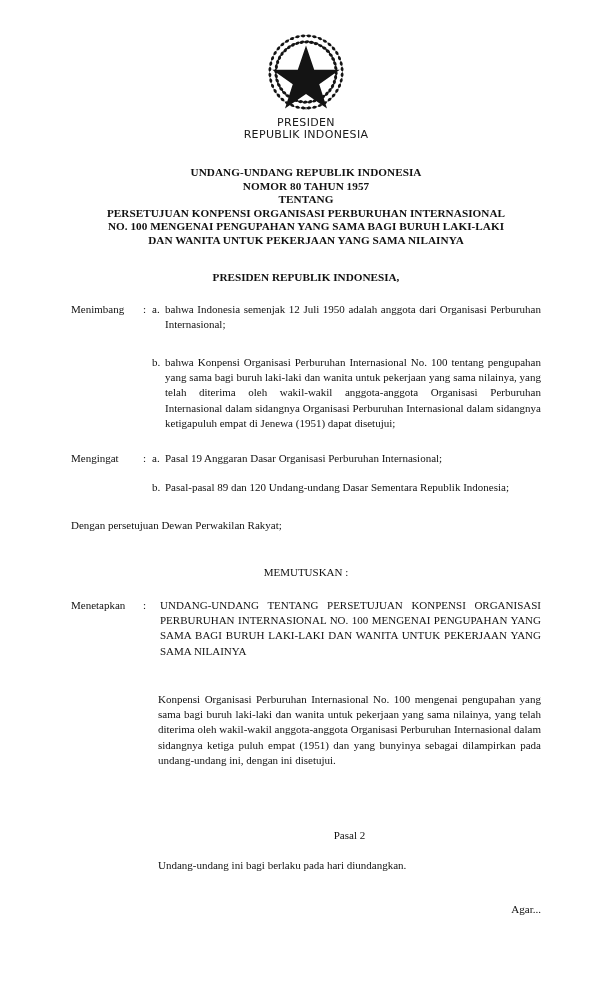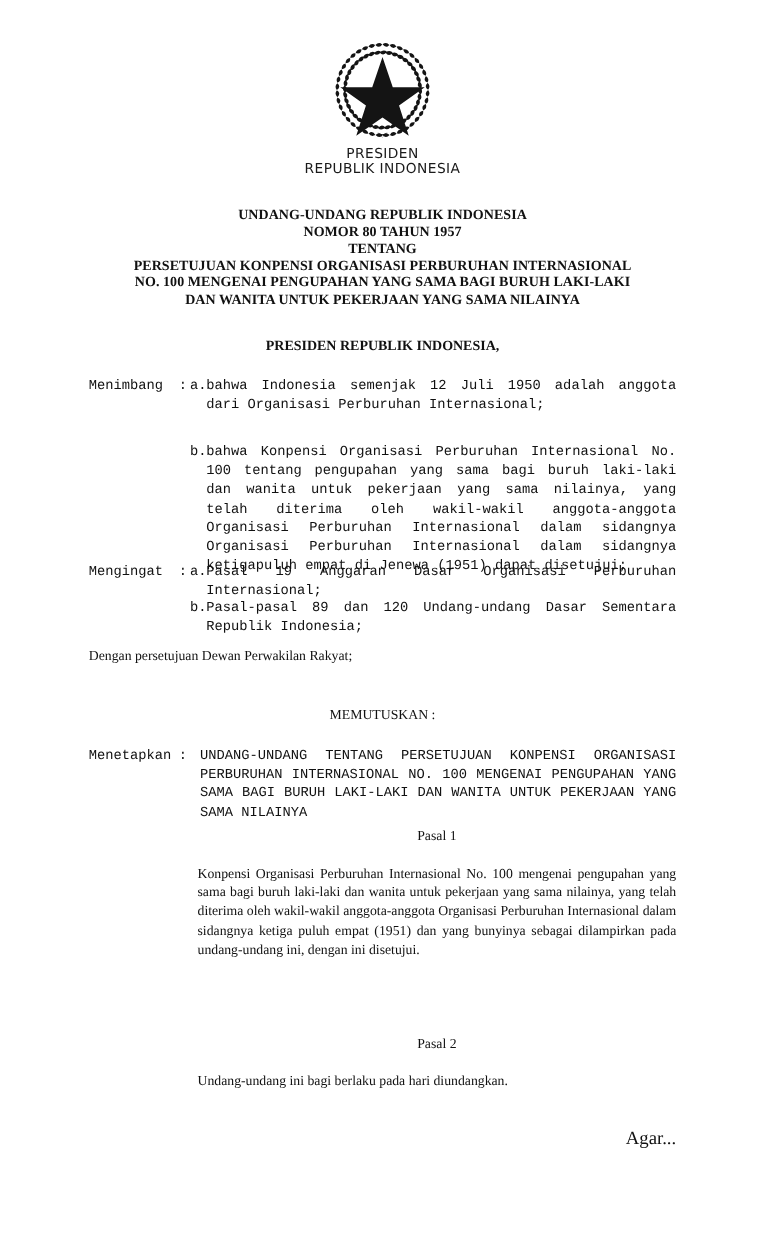--- a/index.html
+++ b/index.html
@@ -77,21 +77,20 @@
     font-size: 11px;
   }
 
   
   .row {
     position: absolute;
     left: 71px;
     width: 470px;
     font-size: 11px;
     line-height: 15.2px;
-    font-family: Liberation Mono, monospace;
   }
   .row-label {
     position: absolute;
     left: 0;
     top: 0;
     width: 64px;
     white-space: nowrap;
   }
   .row-colon {
     position: absolute;
@@ -134,21 +133,21 @@
   .body-para.center-only {
     text-align: center;
   }
 
   
   .catchword {
     position: absolute;
     left: 36px;
     width: 505px;
     text-align: right;
-    font-size: 15px;
+    font-size: 11px;
   }
 </style>
 </head>
 <body>
 
 <div class="page">
 
   <div class="letterhead">
     <svg class="emblem" viewBox="0 0 200 184" aria-hidden="true">
       <g fill="#141414">
@@ -295,21 +294,20 @@
   <div class="left-para" style="top:518px;">Dengan persetujuan Dewan Perwakilan Rakyat;</div>
 
   <div class="center-plain" style="top:566px;">MEMUTUSKAN :</div>
 
   <div class="row" style="top:598px;">
     <span class="row-label">Menetapkan</span>
     <span class="row-colon">:</span>
     <div class="row-text caps">UNDANG-UNDANG TENTANG PERSETUJUAN KONPENSI ORGANISASI PERBURUHAN INTERNASIONAL NO. 100 MENGENAI PENGUPAHAN YANG SAMA BAGI BURUH LAKI-LAKI DAN WANITA UNTUK PEKERJAAN YANG SAMA NILAINYA</div>
   </div>
 
-  <div class="body-para center-only" style="top:662px;">Pasal 1</div>
   <div class="body-para" style="top:692px;">Konpensi Organisasi Perburuhan Internasional No. 100 mengenai pengupahan yang sama bagi buruh laki-laki dan wanita untuk pekerjaan yang sama nilainya, yang telah diterima oleh wakil-wakil anggota-anggota Organisasi Perburuhan Internasional dalam sidangnya ketiga puluh empat (1951) dan yang bunyinya sebagai dilampirkan pada undang-undang ini, dengan ini disetujui.</div>
 
   <div class="body-para center-only" style="top:828px;">Pasal 2</div>
   <div class="body-para" style="top:858px;">Undang-undang ini bagi berlaku pada hari diundangkan.</div>
 
   <div class="catchword" style="top:903px;">Agar...</div>
 
 </div>
 
 </body></html>

